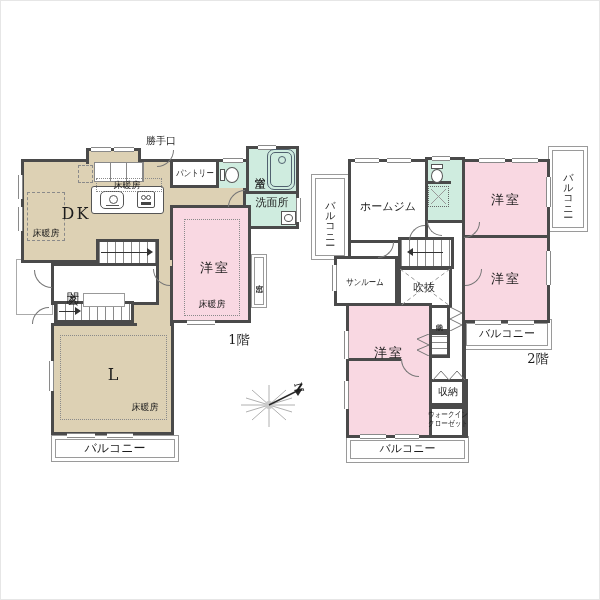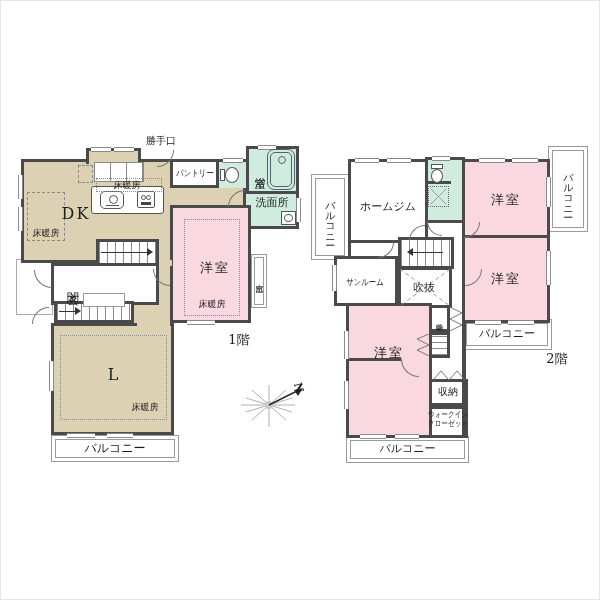--- a/index.html
+++ b/index.html
@@ -231,21 +231,21 @@
   <span class="lbl" style="left:505px;top:278px;font-size:13px;letter-spacing:2px;">洋室</span>
   <span class="lbl" style="left:388px;top:352px;font-size:13px;letter-spacing:2px;">洋室</span>
   <span class="lbl cond" style="left:364px;top:281px;font-size:9px;">サンルーム</span>
   <span class="lbl" style="left:423px;top:287px;font-size:11px;">吹抜</span>
   <span class="lbl v" style="left:438px;top:317px;font-size:7px;">収納</span>
   <span class="lbl" style="left:447px;top:391px;font-size:10px;">収納</span>
   <div class="lbl cond" style="left:447px;top:418px;font-size:8px;text-align:center;">
     <div>ウォークイン</div>
     <div>クローゼット</div>
   </div>
-  <span class="lbl" style="left:556px;top:358px;font-size:13px;">2階</span>
+  <span class="lbl" style="left:537px;top:358px;font-size:13px;">2階</span>
 
   <svg style="position:absolute;left:238px;top:378px;" width="72" height="52" viewBox="0 0 72 52">
     <g stroke="#b0b0b0" stroke-width="1">
       <line x1="2" y1="26" x2="56" y2="26"></line>
       <line x1="30" y1="6" x2="30" y2="48"></line>
       <line x1="13" y1="11" x2="47" y2="41"></line>
       <line x1="13" y1="41" x2="47" y2="11"></line>
       <line x1="7" y1="19" x2="53" y2="33"></line>
       <line x1="7" y1="33" x2="53" y2="19"></line>
     </g>

